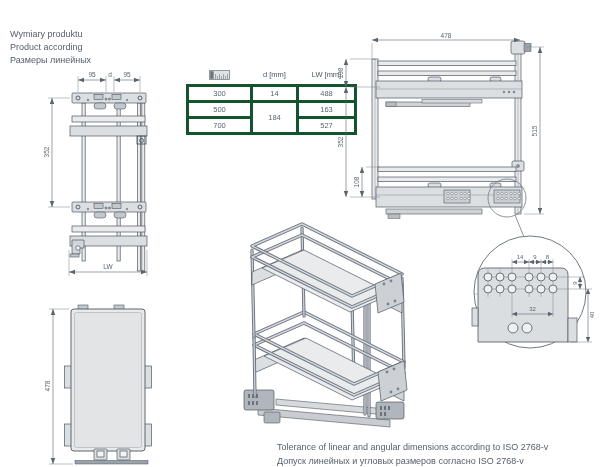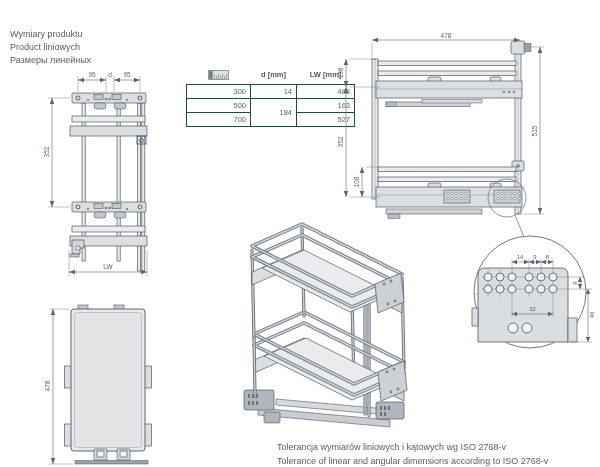--- a/index.html
+++ b/index.html
@@ -3,22 +3,22 @@
 <meta charset="utf-8">
 <style>
   html,body{margin:0;padding:0;background:#fff;}
   .sheet{position:relative;width:600px;height:467px;background:#ffffff;overflow:hidden;
          font-family:"Liberation Sans",sans-serif;color:#4d5a66;margin-top:24px;}
   .abs{position:absolute;}
   
   .tblock{font-size:9px;line-height:13px;color:#55606b;}
   
   table.dims{border-collapse:collapse;font-size:7.5px;color:#5a6570;}
-  table.dims th{font-weight:bold;color:#4d5761;padding:2px 4px 3px;border:none;vertical-align:middle;height:13px;}
-  table.dims td{border:1px solid #14532d;text-align:right;vertical-align:middle;height:13px;padding:0 4px;}
+  table.dims th{font-weight:normal;color:#4d5761;padding:2px 4px 3px;border:none;vertical-align:middle;height:13px;}
+  table.dims td{border:3px solid #14532d;text-align:center;vertical-align:middle;height:13px;padding:0 4px;}
   table.dims .c1{width:56px;} table.dims .c2{width:38px;} table.dims .c3{width:50px;}
   
   svg{position:absolute;overflow:visible;}
   svg text{font-family:"Liberation Sans",sans-serif;font-size:6.5px;fill:#5a6570;}
   .dml{stroke:#5a6570;stroke-width:0.6;fill:none;}
   .ext{stroke:#78818a;stroke-width:0.5;fill:none;}
   .thin{stroke:#6b737b;stroke-width:0.4;fill:none;}
   .out{stroke:#4e5761;stroke-width:0.9;fill:none;}
   .fL{fill:#e9ebed;stroke:#4e5761;stroke-width:0.7;}
   .fM{fill:#dcdfe2;stroke:#4e5761;stroke-width:0.7;}
@@ -30,21 +30,21 @@
   .post{stroke:#6b7380;stroke-width:3.2;stroke-linecap:round;}
   .postL{stroke:#cfd3d6;stroke-width:1.3;stroke-linecap:round;}
 </style>
 </head>
 <body>
 
 <div class="sheet">
 
   <div class="abs tblock" style="left:10px;top:4px;">
     <div>Wymiary produktu</div>
-    <div>Product liniowych</div>
+    <div>Product according</div>
     <div>Размеры линейных</div>
   </div>
 
   <table class="dims abs" style="left:186px;top:42px;">
     <thead>
       <tr>
         <th class="c1">
           <svg style="position:static;vertical-align:middle;" width="21" height="10" viewBox="0 0 21 10">
             <rect x="0.5" y="0.5" width="20" height="9" fill="#dfe2e4" stroke="#7a828a" stroke-width="0.8"></rect>
             <rect x="1.2" y="1.2" width="3.4" height="7.6" fill="#6b737b"></rect>
@@ -373,17 +373,17 @@
       <rect class="fK" x="45" y="164.5" width="73" height="3.5"></rect>
     </g>
     <g>
       <path class="ext" d="M19 13 H39 M19 168 H43"></path>
       <line class="dml" x1="23" y1="13" x2="23" y2="168" marker-start="url(#arb)" marker-end="url(#arb)"></line>
       <text transform="rotate(-90 19.5 90)" x="19.5" y="90" text-anchor="middle">478</text>
     </g>
   </svg>
 
   <div class="abs tblock" style="left:277px;top:417px;line-height:13.5px;">
-    <div>Tolerancja wymiarów liniowych i kątowych wg ISO 2768-v</div>
     <div>Tolerance of linear and angular dimensions according to ISO 2768-v</div>
+    <div>Допуск линейных и угловых размеров согласно ISO 2768-v</div>
   </div>
 
 </div>
 
 </body></html>

